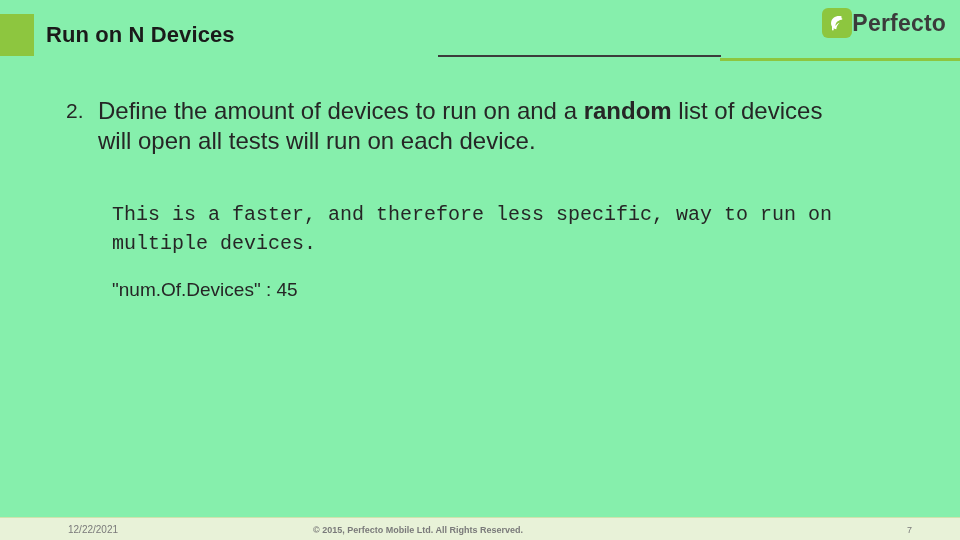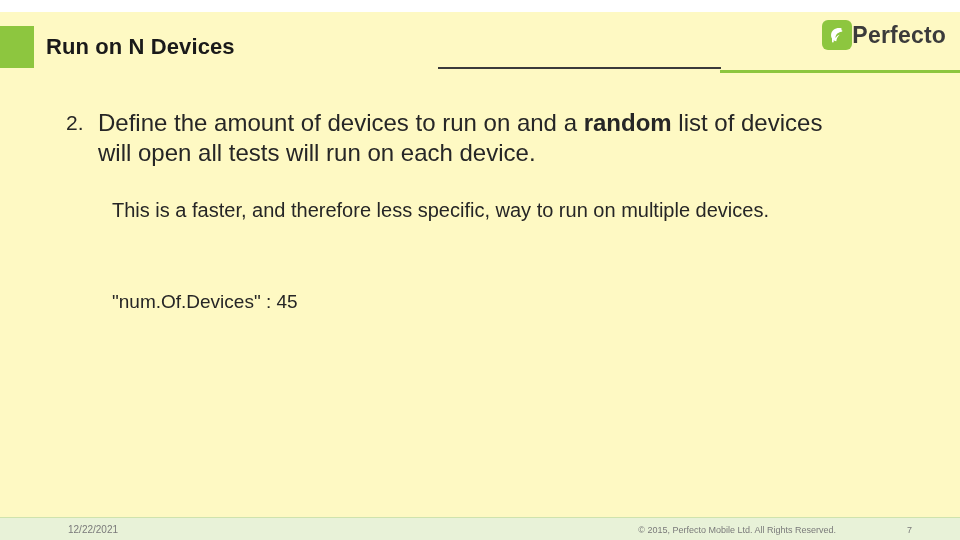--- a/index.html
+++ b/index.html
@@ -10,22 +10,21 @@
     width: 960px;
     height: 540px;
     background: #ffffff;
     font-family: "Liberation Sans", sans-serif;
     overflow: hidden;
     position: relative;
   }
   .slide {
     position: absolute;
     inset: 0;
-    background: #fef9c3;
-    margin-top: 12px;
+    background: #86efac;
   }
 
   
   .header-green-block {
     position: absolute;
     left: 0;
     top: 14px;
     width: 34px;
     height: 42px;
     background: #8dc63f;
@@ -112,21 +111,21 @@
     font-weight: bold;
   }
   .para {
     position: absolute;
     left: 112px;
     font-size: 20px;
     color: #262626;
     line-height: 29px;
     max-width: 740px;
   }
-  .para-1 { top: 104px; }
+  .para-1 { top: 120px; font-family: Liberation Mono, monospace; }
   .para-2 { top: 195px; font-size: 19px; }
 
   
   .footer-band {
     position: absolute;
     left: 0;
     bottom: 0;
     width: 960px;
     height: 22px;
     background: #e8f2d8;
@@ -144,23 +143,24 @@
     left: 68px;
     bottom: 5px;
     font-size: 10px;
     color: #7a7a7a;
   }
   .footer-copyright {
     position: absolute;
     left: 0;
     bottom: 5px;
     width: 836px;
-    text-align: right;
+    text-align: center;
     font-size: 9px;
     color: #7a7a7a;
+    font-weight: bold;
   }
   .footer-page {
     position: absolute;
     right: 48px;
     bottom: 5px;
     font-size: 9px;
     color: #7a7a7a;
   }
 </style>
 </head>

